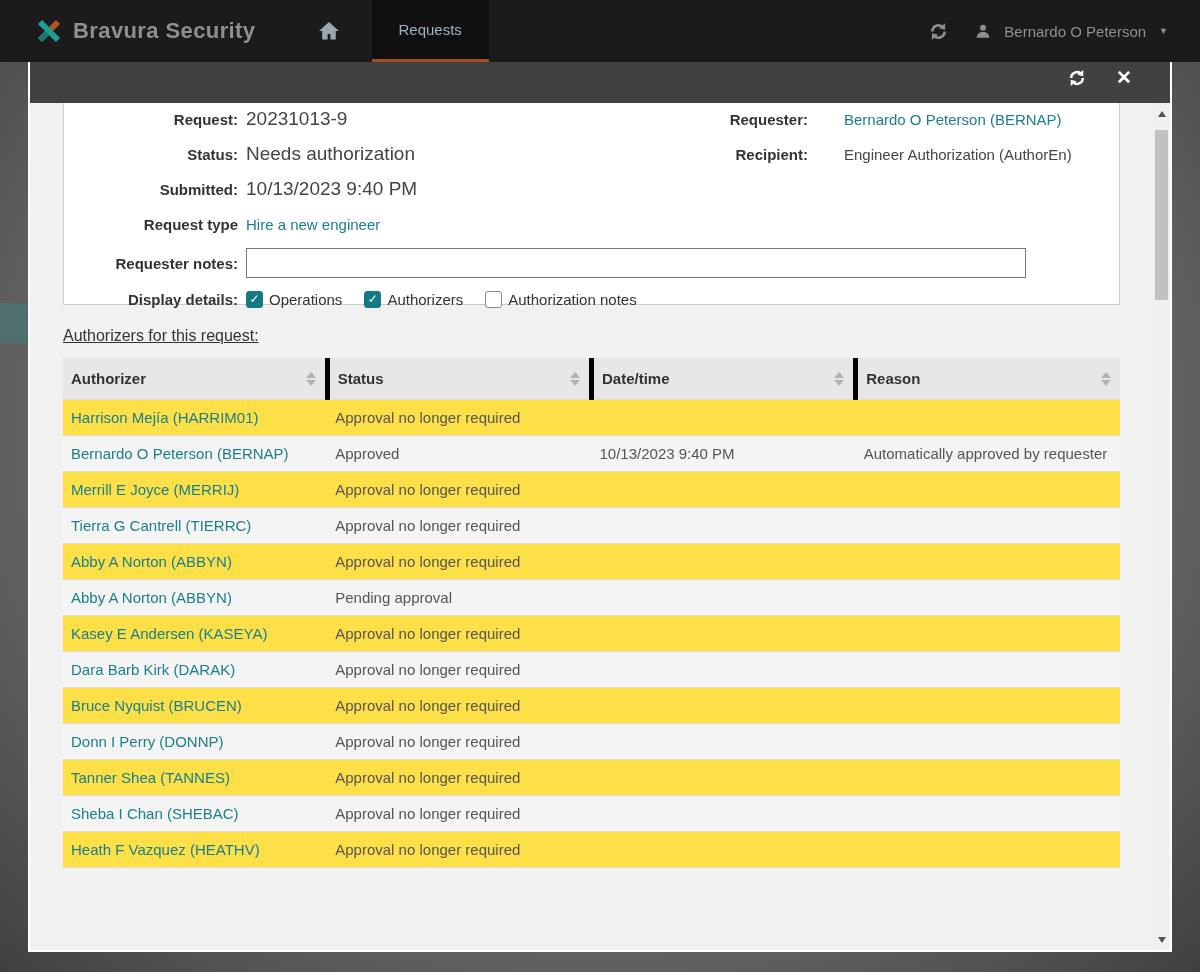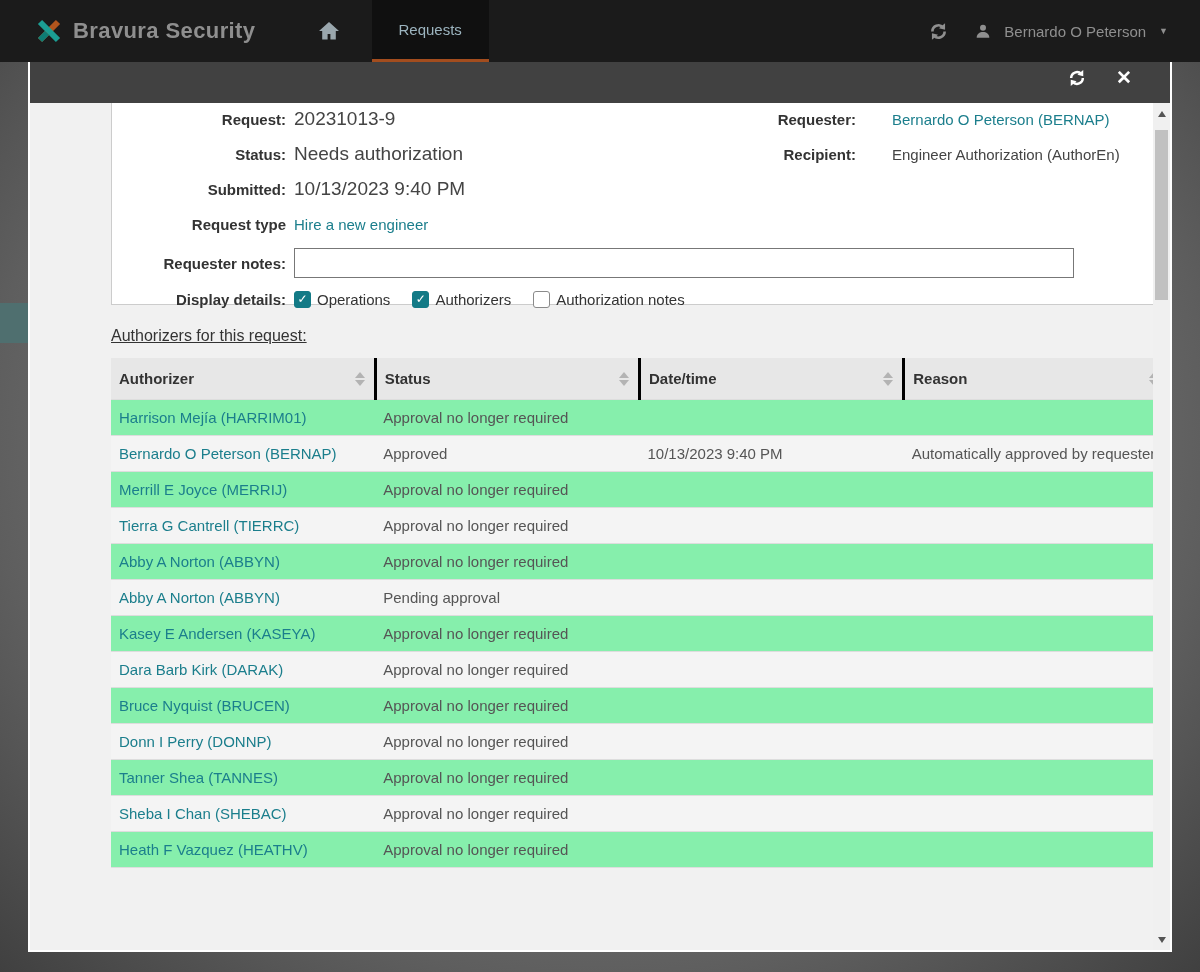--- a/index.html
+++ b/index.html
@@ -24,21 +24,21 @@
              background:radial-gradient(ellipse at 50% 42%, #8a8a8a 0%, #7b7b7b 38%, #5e5e5e 72%, #404040 100%); z-index:10; }
   .bg-strip { position:absolute; left:0; top:253px; width:28px; height:40px; background:#4f6f6f; }
 
   
   .modal { position:absolute; left:28px; top:50px; width:1144px; height:902px; z-index:20;
            border:2px solid #ffffff; background:#f1f1f1; }
   .modal-header { height:51px; background:#414141; display:flex; align-items:center;
                   justify-content:flex-end; gap:29px; padding-right:38px; }
   .mh-btn { color:#fff; cursor:pointer; display:flex; align-items:center; }
   .close-glyph { font-size:19px; font-weight:bold; color:#fff; }
-  .modal-body { position:relative; height:847px; overflow:hidden;margin-left:48px; }
+  .modal-body { position:relative; height:847px; overflow:hidden; }
 
   
   .panel { position:absolute; left:33px; top:0; width:1057px; height:202px; background:#fff;
            border:1px solid #ccc; border-top:none; padding-top:5px; }
   .form-row { position:relative; display:flex; align-items:center; min-height:22px; margin-bottom:13px; }
   .lbl-l { width:182px; text-align:right; padding-right:8px; font-weight:bold; color:#333; font-size:15px; flex:none; }
   .val { color:#444; font-size:19px; }
   a.tlink { color:#1b7e8c; text-decoration:none; font-size:15px; cursor:pointer; }
   .lbl-r { position:absolute; left:637px; width:107px; text-align:right; font-weight:bold; color:#333; font-size:15px; }
   .val-r { position:absolute; left:780px; font-size:15px; }
@@ -50,29 +50,29 @@
   .box { width:17px; height:17px; border-radius:3px; border:1px solid #8a8a8a; background:#fff;
          display:flex; align-items:center; justify-content:center; font-size:12px; color:transparent; }
   .box.checked { background:#137a86; border-color:#137a86; color:#fff; }
   .cb-label { font-size:15px; color:#333; }
 
   
   .tbl-title { position:absolute; left:33px; top:224px; font-size:16px; color:#333;text-decoration:underline; }
   .tbl-wrap { position:absolute; left:33px; top:255px; width:1057px; }
   table { border-collapse:collapse; width:100%; table-layout:fixed; }
   th { background:#e7e7e7; color:#333; font-size:15px; font-weight:600; text-align:left;
-       padding:12px 8px; border-left:3px solid #000000; cursor:pointer; position:relative; }
+       padding:12px 8px; border-left:5px solid #000000; cursor:pointer; position:relative; }
   th:first-child { border-left:none; }
   .sort { position:absolute; right:9px; top:50%; transform:translateY(-50%); display:flex;
           flex-direction:column; gap:2px; }
   .sort i { display:block; width:0; height:0; border-left:5px solid transparent; border-right:5px solid transparent; }
   .sort .up { border-bottom:6px solid #b3b3b3; }
   .sort .dn { border-top:6px solid #b3b3b3; }
   td { font-size:15px; color:#555; padding:9px 8px; border-bottom:1px solid #ddd; vertical-align:top;
-       background:#86efac; }
+       background:#fde047; }
   tbody tr:nth-child(even) td { background:#f4f4f4; }
   tbody tr:first-child td { border-top:1px solid #ddd; }
   td a.tlink { display:inline-block; }
 
   
   .sb { position:absolute; right:0; top:0; width:17px; height:847px; background:#f0f0f0; }
   .sb-arrow { position:absolute; left:0; width:17px; height:17px; display:flex; align-items:center;
               justify-content:center; cursor:pointer; }
   .sb-arrow.up { top:2px; } .sb-arrow.down { bottom:2px; }
   .tri-up { width:0; height:0; border-left:4px solid transparent; border-right:4px solid transparent;

